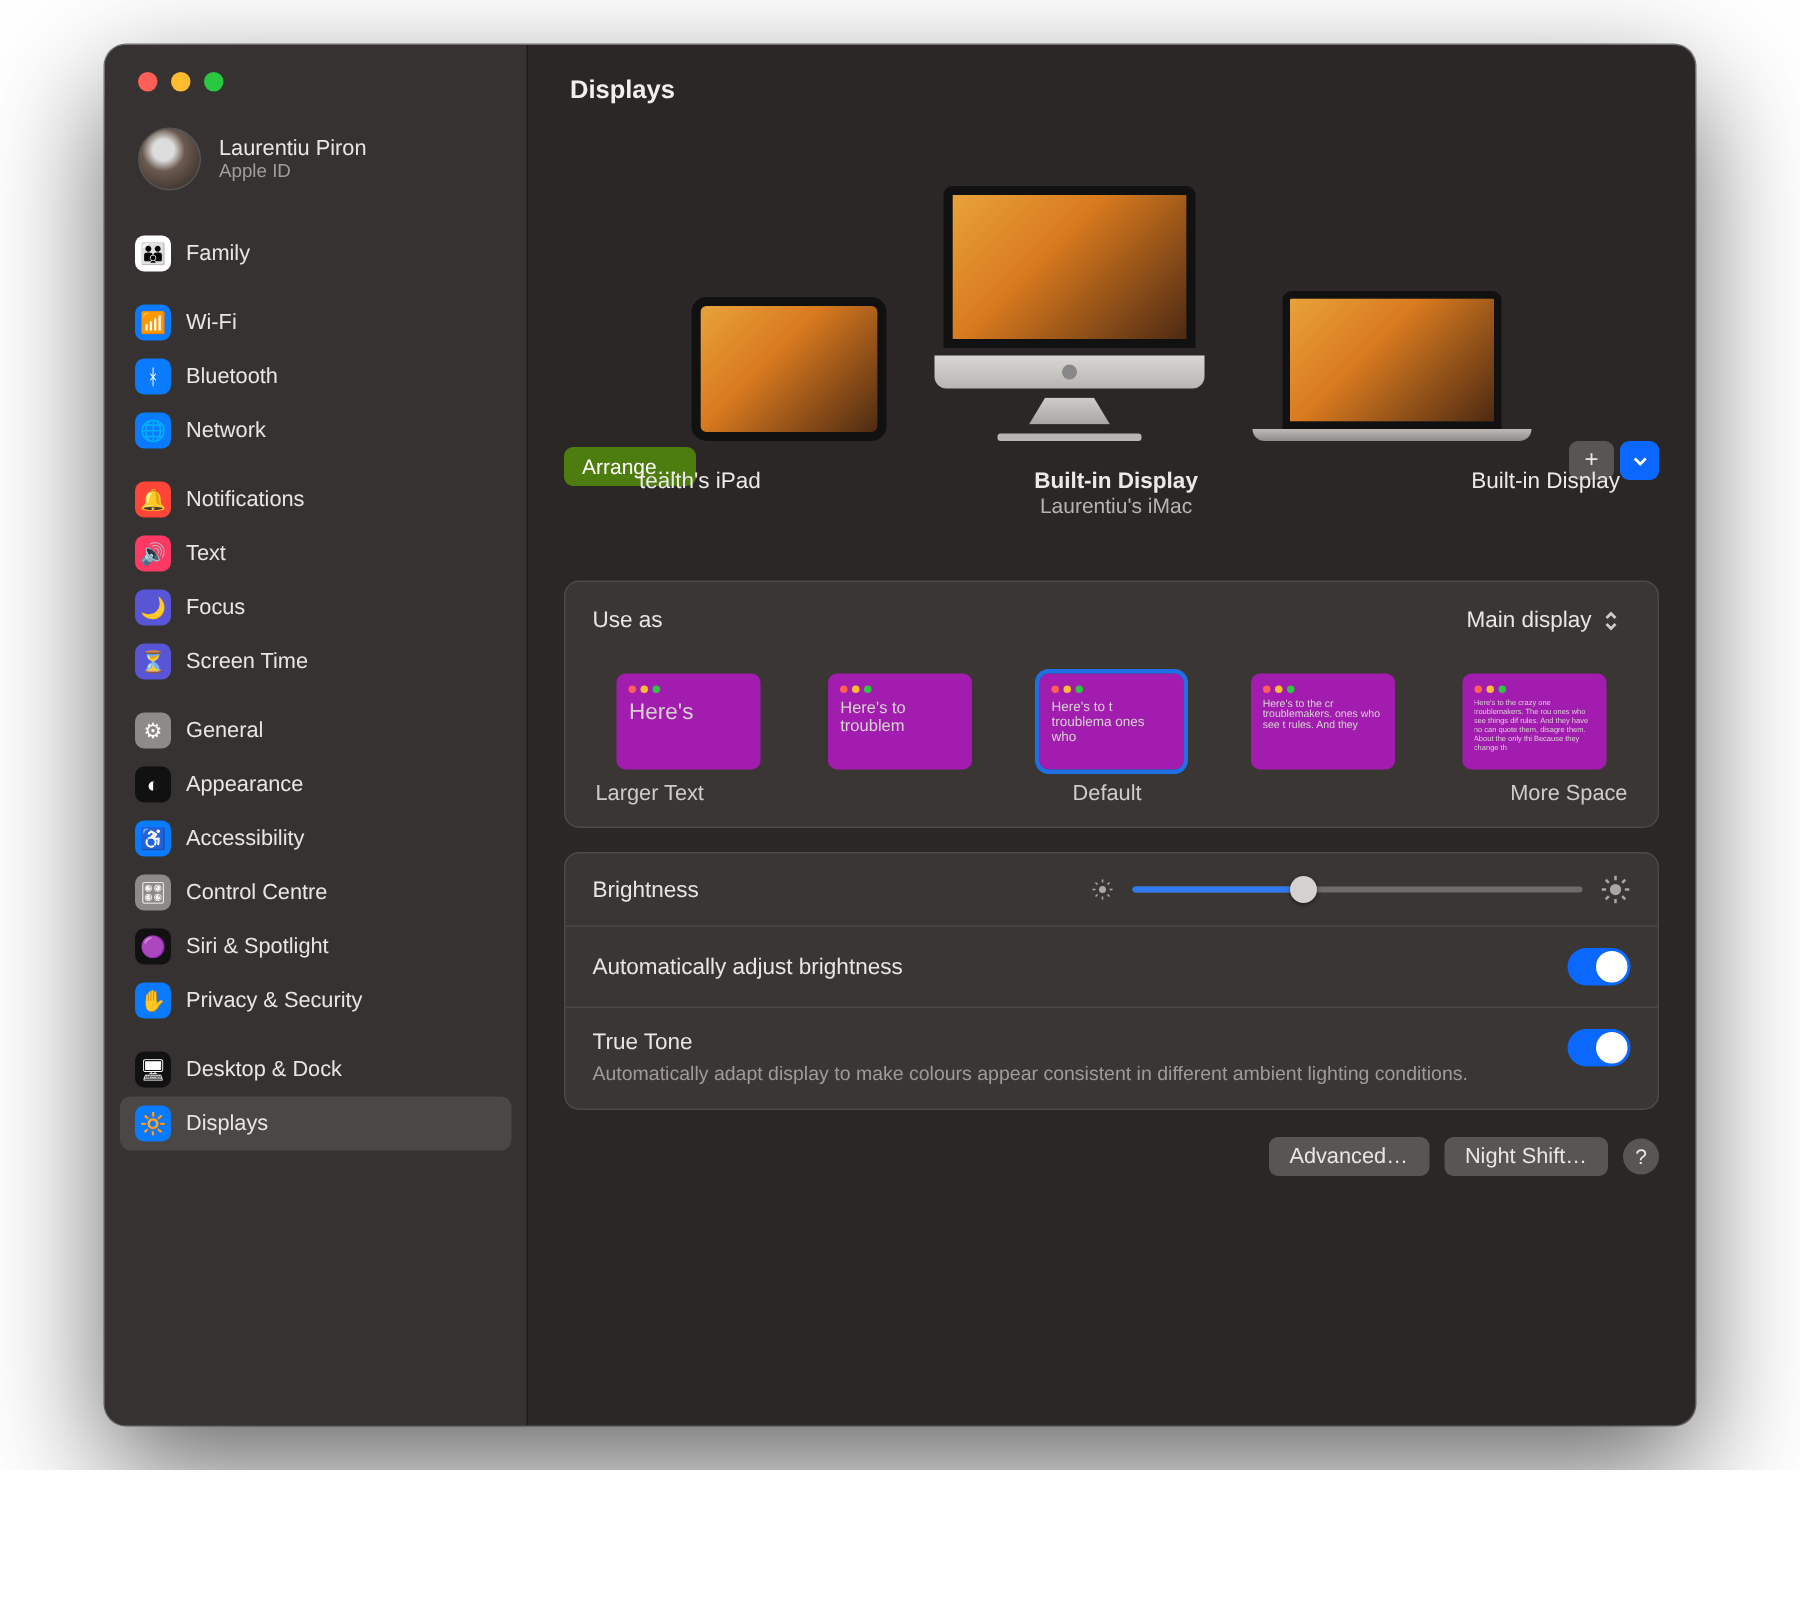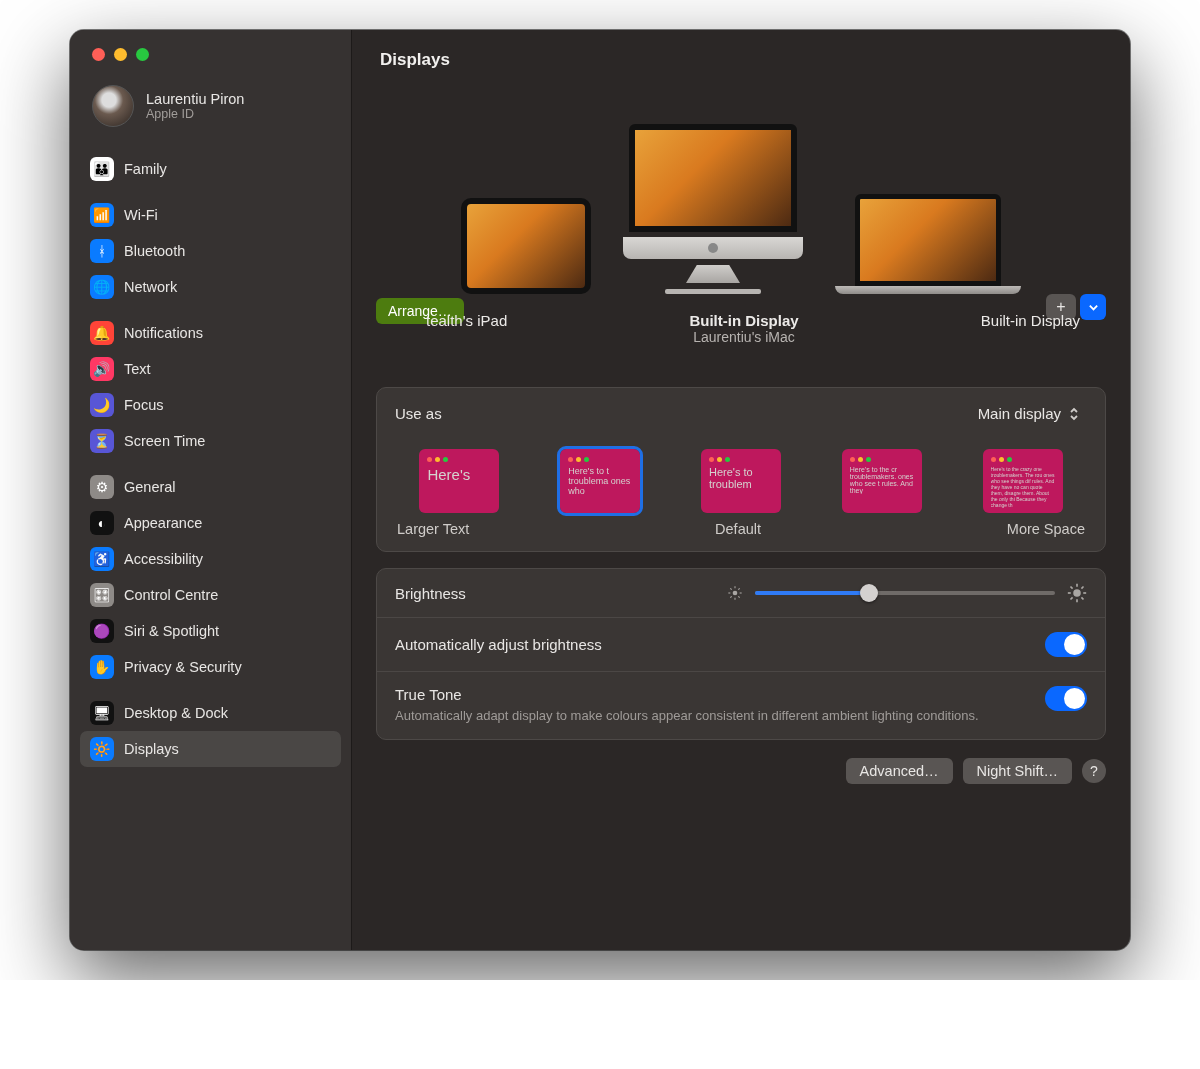--- a/index.html
+++ b/index.html
@@ -113,21 +113,21 @@
 
 .popup {
   display:flex; align-items:center; gap:6px; font-size:15px;
   padding: 3px 6px 3px 10px; border-radius:5px;
 }
 .popup .chev { width:14px; height:16px; }
 
 .res-row { display:flex; gap:12px; justify-content:space-between; padding: 10px 18px 8px 18px; }
 .res-opt { flex:1; display:flex; flex-direction:column; align-items:center; gap:8px; }
 .res-thumb {
-  width: 80px; height: 64px; background:#be185d; border-radius:6px;
+  width: 96px; height: 64px; background:#a21caf; border-radius:6px;
   padding: 8px 8px 4px 8px; position:relative; overflow:hidden;
 }
 .res-thumb.sel { outline:3px solid #1f6fe5; outline-offset:0; }
 .res-thumb .dots{display:flex; gap:3px; margin-bottom:4px;}
 .res-thumb .dots span{width:5px;height:5px;border-radius:50%;}
 .res-txt { color:#d5d2cf; overflow:hidden; }
 
 .res-foot { display:flex; justify-content:space-between; padding:0 20px 14px 20px; font-size:14.5px; color:#cfccc9;}
 
 .slider-wrap { display:flex; align-items:center; gap:12px; flex:1; max-width:360px;}
@@ -302,37 +302,37 @@
               <div class="res-thumb">
                 <div class="dots">
                   <span style="background: rgb(255, 95, 87);"></span>
                   <span style="background: rgb(254, 188, 46);"></span>
                   <span style="background: rgb(40, 200, 64);"></span>
                 </div>
                 <div class="res-txt" style="font-size: 15px;">Here's</div>
               </div>
             </div>
             <div class="res-opt">
+              <div class="res-thumb">
+                <div class="dots">
+                  <span style="background: rgb(255, 95, 87);"></span>
+                  <span style="background: rgb(254, 188, 46);"></span>
+                  <span style="background: rgb(40, 200, 64);"></span>
+                </div>
+                <div class="res-txt" style="font-size: 11px;">Here's to troublem</div>
+              </div>
+            </div>
+            <div class="res-opt">
               <div class="res-thumb sel">
                 <div class="dots">
                   <span style="background: rgb(255, 95, 87);"></span>
                   <span style="background: rgb(254, 188, 46);"></span>
                   <span style="background: rgb(40, 200, 64);"></span>
                 </div>
                 <div class="res-txt" style="font-size: 9px;">Here's to t troublema ones who</div>
-              </div>
-            </div>
-            <div class="res-opt">
-              <div class="res-thumb">
-                <div class="dots">
-                  <span style="background: rgb(255, 95, 87);"></span>
-                  <span style="background: rgb(254, 188, 46);"></span>
-                  <span style="background: rgb(40, 200, 64);"></span>
-                </div>
-                <div class="res-txt" style="font-size: 11px;">Here's to troublem</div>
               </div>
             </div>
             <div class="res-opt">
               <div class="res-thumb">
                 <div class="dots">
                   <span style="background: rgb(255, 95, 87);"></span>
                   <span style="background: rgb(254, 188, 46);"></span>
                   <span style="background: rgb(40, 200, 64);"></span>
                 </div>
                 <div class="res-txt" style="font-size: 7px;">Here's to the cr troublemakers. ones who see t rules. And they</div>

